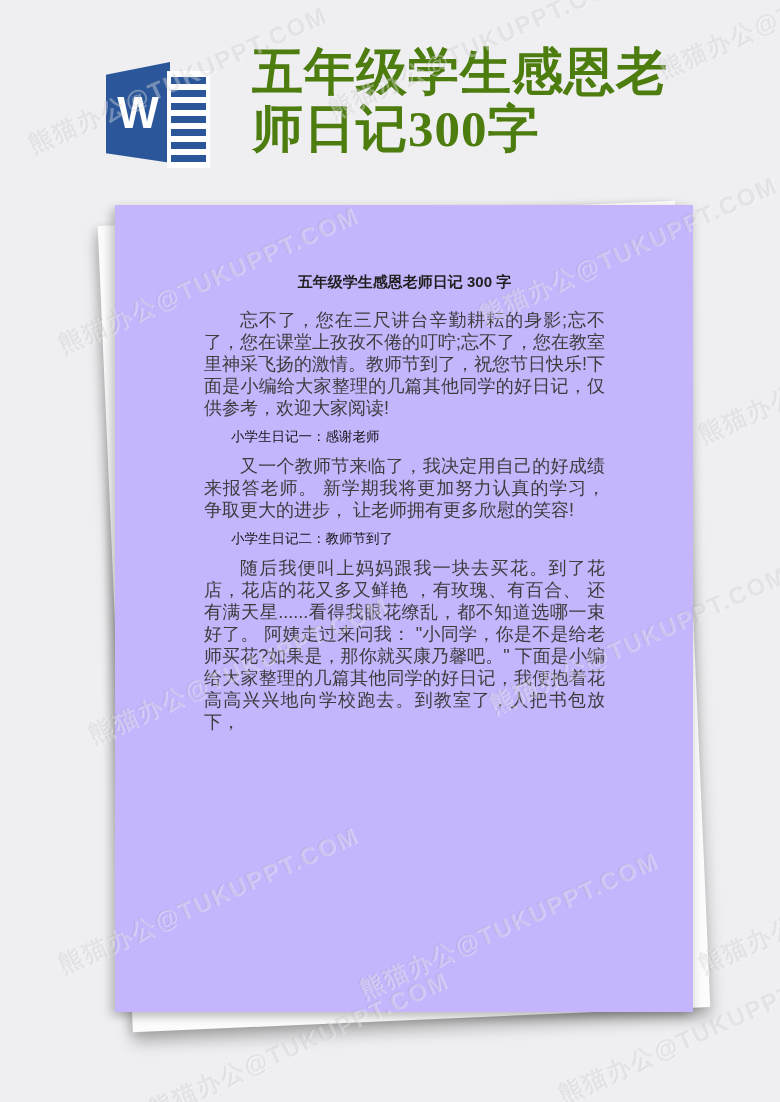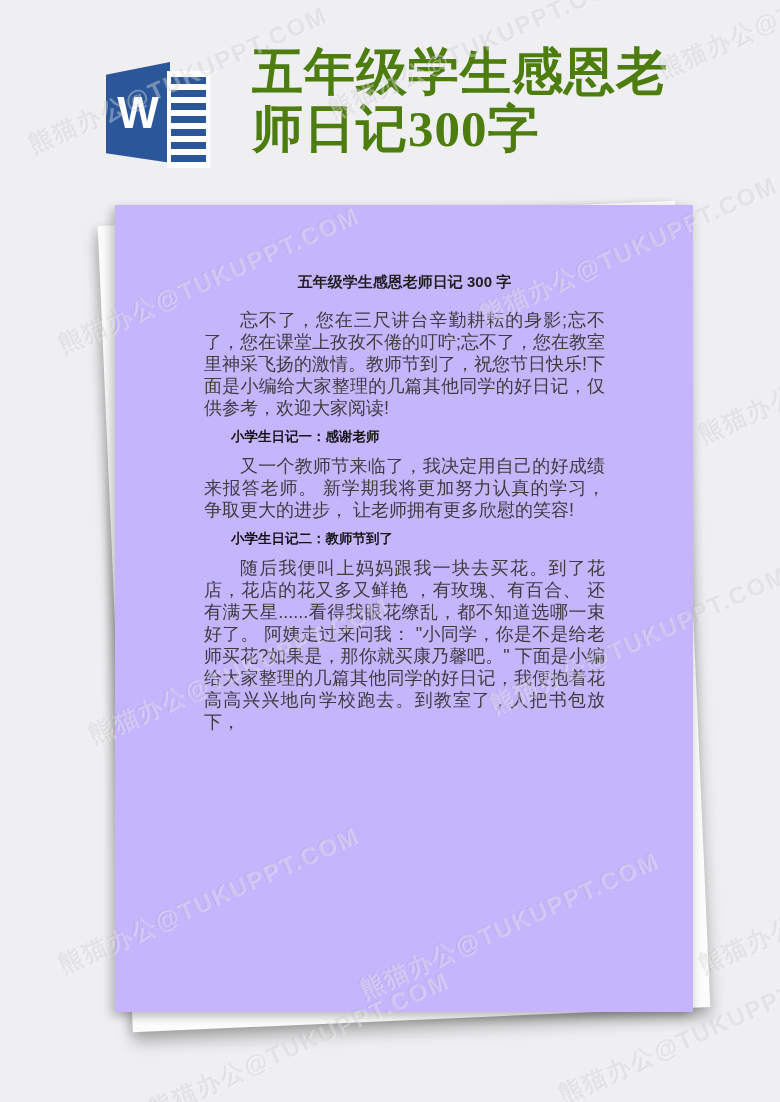--- a/index.html
+++ b/index.html
@@ -62,21 +62,21 @@
     font-family:"Liberation Sans",sans-serif;
   }
   .doc-body p{
     margin:0 0 7px;
     font-size:18px;line-height:22px;
     text-align:justify;
     text-indent:2em;
     color:#3d3d3d;
   }
   .doc-body p.heading{
-    font-weight:700;color:#141414;font-size:13.5px;
+    font-weight:400;color:#141414;font-size:13.5px;
   }
 
   
   .watermark-layer{
     position:absolute;inset:0;
     pointer-events:none;
     z-index:40;
   }
   .wm{
     position:absolute;

